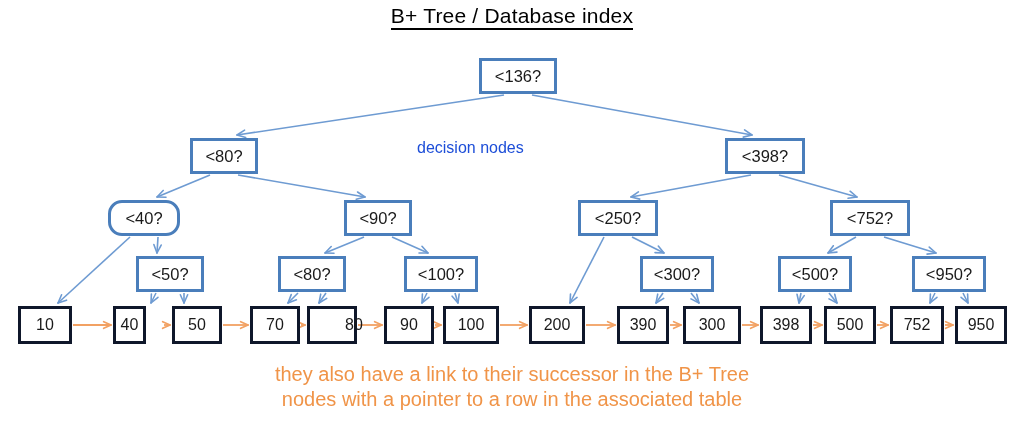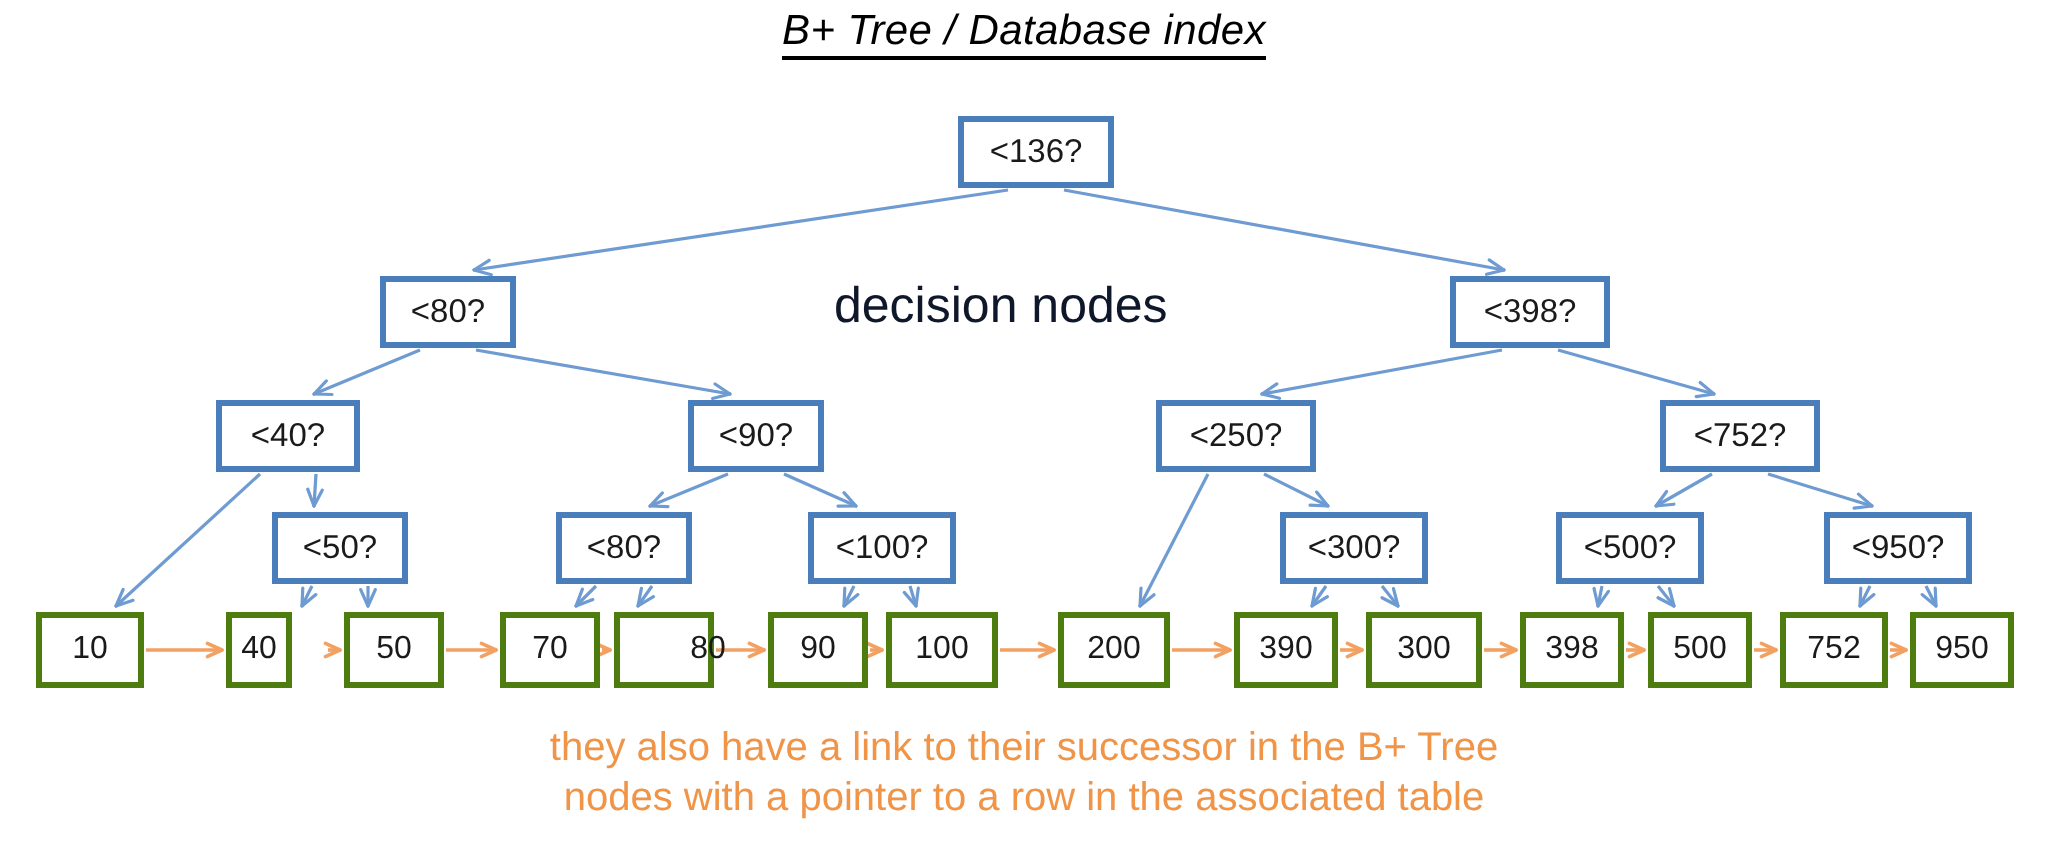--- a/index.html
+++ b/index.html
@@ -27,21 +27,20 @@
   }
   .title {
     position: absolute;
     left: 0;
     top: 4px;
     width: 1024px;
     text-align: center;
     font-size: 21px;
     color: #000000;
     letter-spacing: 0.2px;
-    font-style: italic;
   }
   .title span {
     border-bottom: 2px solid #000000;
     padding-bottom: 1px;
   }
   .node {
     position: absolute;
     box-sizing: border-box;
     display: flex;
     align-items: center;
@@ -50,27 +49,27 @@
     font-size: 16px;
     line-height: 1;
     color: #1a1a1a;
     z-index: 3;
   }
   .decision {
     border: 3px solid #4A7EBB;
     font-size: 16.5px;
   }
   .leaf {
-    border: 3px solid #4d7c0f;
+    border: 3px solid #0f172a;
     font-size: 16px;
   }
   .annot {
     position: absolute;
-    font-size: 25px;
-    color: #0f172a;
+    font-size: 16px;
+    color: #1d4ed8;
     white-space: nowrap;
     z-index: 4;
   }
   .caption {
     position: absolute;
     left: 0;
     top: 362px;
     width: 1024px;
     text-align: center;
     color: #F09448;
@@ -281,21 +280,21 @@
       <g>
         <line x1="953" y1="325" x2="945.6952884775015" y2="328.2620836244766" stroke="#F2A163" stroke-width="1.8" stroke-linecap="round"></line>
         <line x1="953" y1="325" x2="945.6952884775015" y2="321.73791637552347" stroke="#F2A163" stroke-width="1.8" stroke-linecap="round"></line>
       </g>
     </svg>
 
   <div id="nodes">
       <div class="node decision" style="left: 479px; top: 58px; width: 78px; height: 36px;">&lt;136?</div>
       <div class="node decision" style="left: 190px; top: 138px; width: 68px; height: 36px;">&lt;80?</div>
       <div class="node decision" style="left: 725px; top: 138px; width: 80px; height: 36px;">&lt;398?</div>
-      <div class="node decision" style="left: 108px; top: 200px; width: 72px; height: 36px;">&lt;40?</div>
+      <div class="node decision" style="left: 108px; top: 200px; width: 72px; height: 36px; border-radius: 14px;">&lt;40?</div>
       <div class="node decision" style="left: 344px; top: 200px; width: 68px; height: 36px;">&lt;90?</div>
       <div class="node decision" style="left: 578px; top: 200px; width: 80px; height: 36px;">&lt;250?</div>
       <div class="node decision" style="left: 830px; top: 200px; width: 80px; height: 36px;">&lt;752?</div>
       <div class="node decision" style="left: 136px; top: 256px; width: 68px; height: 36px;">&lt;50?</div>
       <div class="node decision" style="left: 278px; top: 256px; width: 68px; height: 36px;">&lt;80?</div>
       <div class="node decision" style="left: 404px; top: 256px; width: 74px; height: 36px;">&lt;100?</div>
       <div class="node decision" style="left: 640px; top: 256px; width: 74px; height: 36px;">&lt;300?</div>
       <div class="node decision" style="left: 778px; top: 256px; width: 74px; height: 36px;">&lt;500?</div>
       <div class="node decision" style="left: 912px; top: 256px; width: 74px; height: 36px;">&lt;950?</div>
       <div class="node leaf" style="left: 18px; top: 306px; width: 54px; height: 38px;">10</div>

